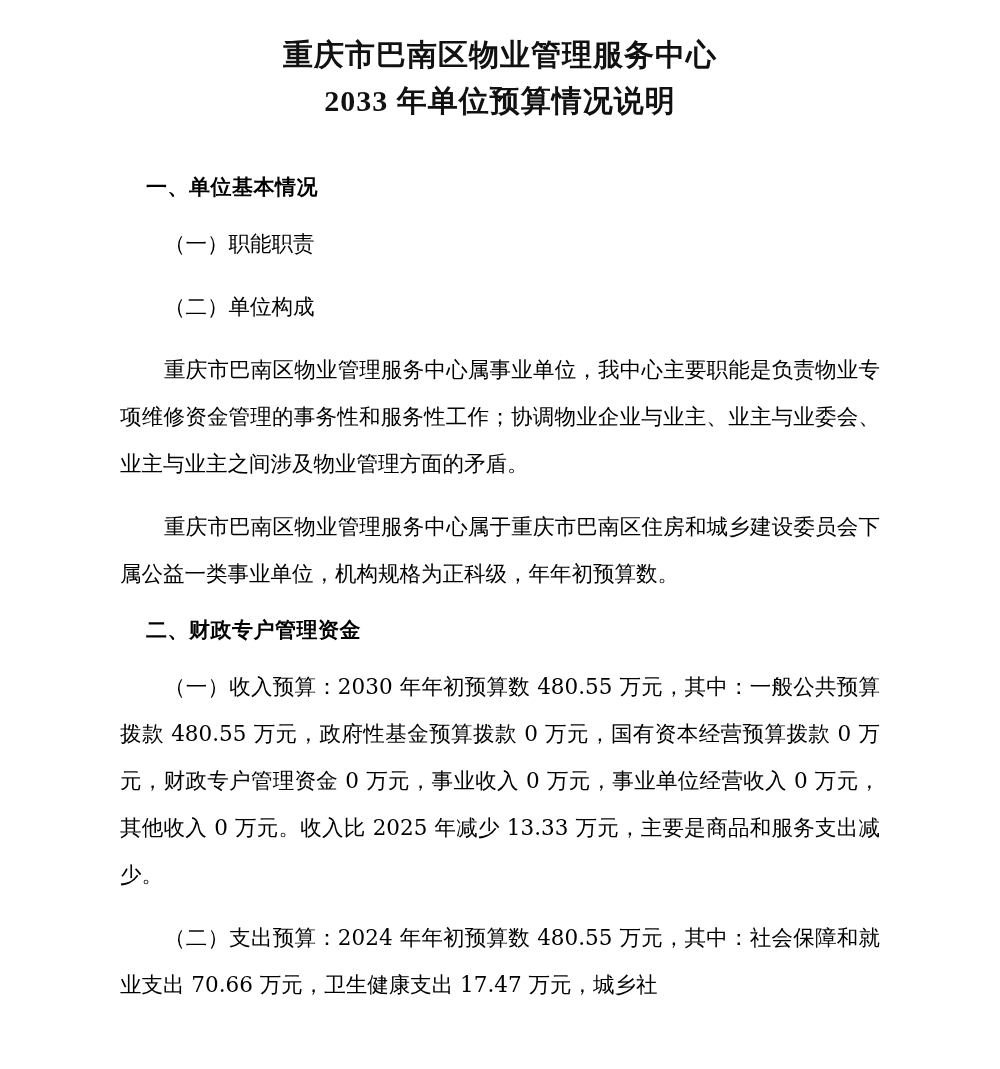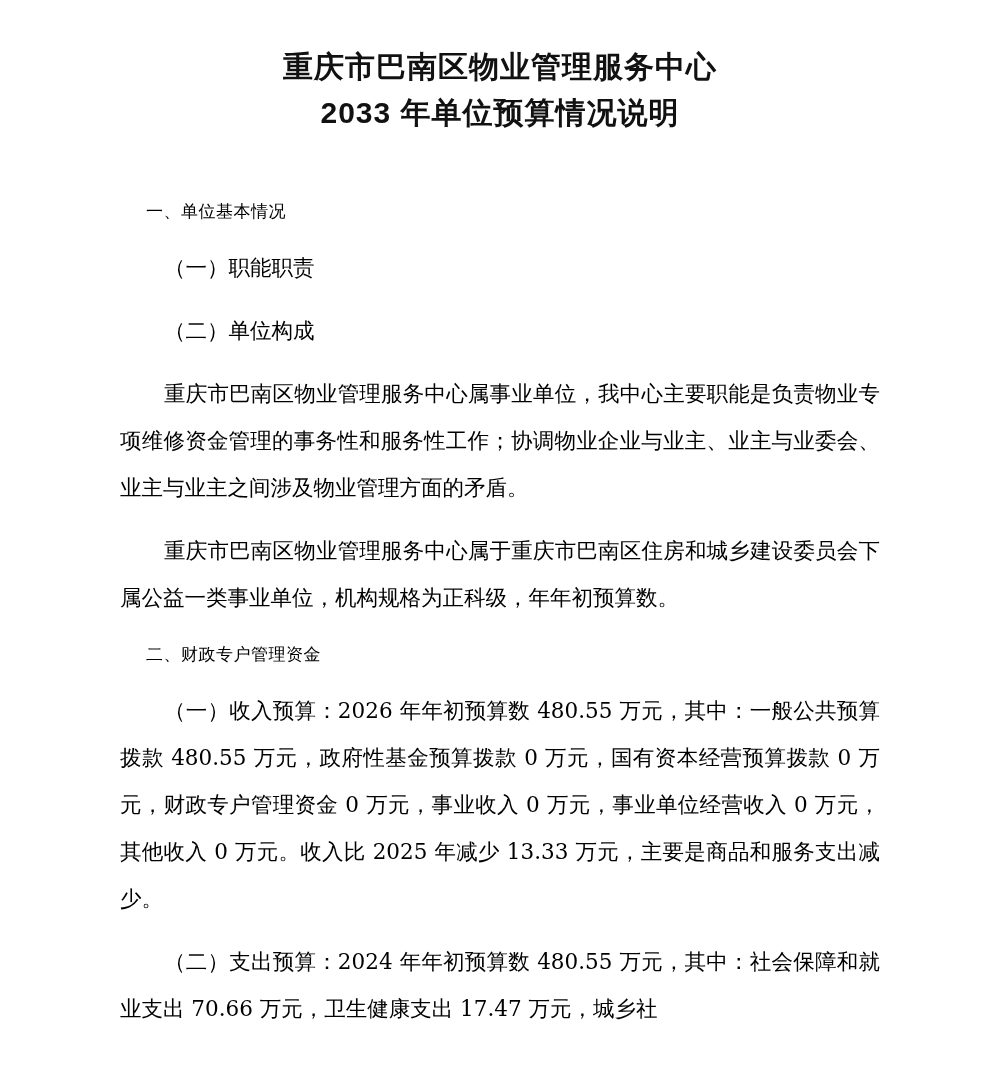--- a/index.html
+++ b/index.html
@@ -16,39 +16,39 @@
   }
   .page {
     width: 1000px;
     height: 1069px;
     box-sizing: border-box;
     padding: 16px 104px 0 104px;
     position: relative;
   }
   .doc-title {
     text-align: center;
-    font-family: Liberation Sans, sans-serif;
+    font-family: Liberation Serif, serif;
     font-weight: bold;
     font-size: 30px;
     line-height: 46px;
     letter-spacing: 1px;
-    margin: 16px;
+    margin: 4px;
     padding-top: 12px;
     color: #111;
   }
   .doc-title .line {
     display: block;
   }
   .spacer-after-title {
     height: 42px;
   }
   .h2 {
     font-family: "DejaVu Sans", "Liberation Sans", sans-serif;
-    font-weight: normal;
-    font-size: 17px;
+    font-weight: bold;
+    font-size: 21px;
     line-height: 34px;
     margin: 0;
     text-indent: 42px;
     letter-spacing: 0.5px;
   }
   .para {
     font-size: 21.5px;
     line-height: 47px;
     margin: 16px;
     text-indent: 44px;
@@ -75,17 +75,17 @@
   <div>
     <p class="h2">一、单位基本情况</p>
     <p class="para sub">（一）职能职责</p>
     <p class="para sub">（二）单位构成</p>
     <p class="para">重庆市巴南区物业管理服务中心属事业单位，我中心主要职能是负责物业专项维修资金管理的事务性和服务性工作；协调物业企业与业主、业主与业委会、业主与业主之间涉及物业管理方面的矛盾。</p>
     <p class="para">重庆市巴南区物业管理服务中心属于重庆市巴南区住房和城乡建设委员会下属公益一类事业单位，机构规格为正科级，年年初预算数。</p>
   </div>
 
   <div>
     <p class="h2">二、财政专户管理资金</p>
-    <p class="para">（一）收入预算：2026 年年初预算数 480.55 万元，其中：一般公共预算拨款 480.55 万元，政府性基金预算拨款 0 万元，国有资本经营预算拨款 0 万元，财政专户管理资金 0 万元，事业收入 0 万元，事业单位经营收入 0 万元，其他收入 0 万元。收入比 2025 年减少 13.33 万元，主要是商品和服务支出减少。</p>
+    <p class="para">（一）收入预算：2030 年年初预算数 480.55 万元，其中：一般公共预算拨款 480.55 万元，政府性基金预算拨款 0 万元，国有资本经营预算拨款 0 万元，财政专户管理资金 0 万元，事业收入 0 万元，事业单位经营收入 0 万元，其他收入 0 万元。收入比 2025 年减少 13.33 万元，主要是商品和服务支出减少。</p>
     <p class="para">（二）支出预算：2024 年年初预算数 480.55 万元，其中：社会保障和就业支出 70.66 万元，卫生健康支出 17.47 万元，城乡社</p>
   </div>
 
 </div>
 
 </body></html>

